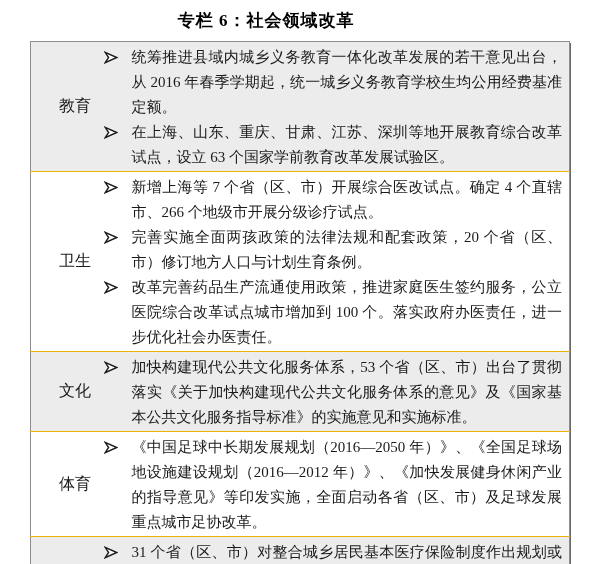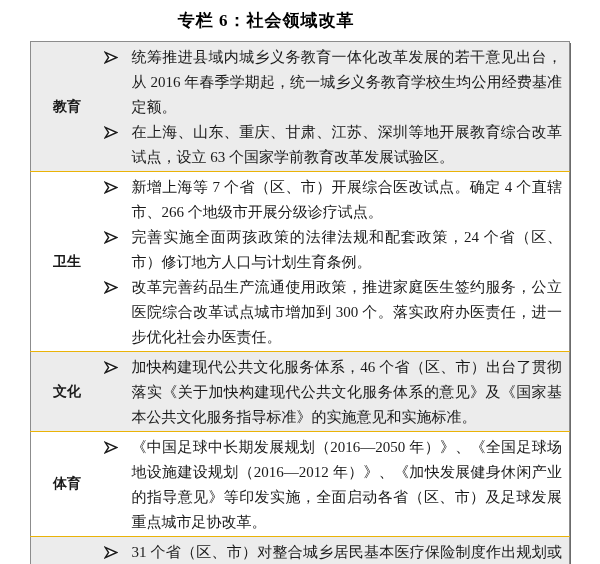--- a/index.html
+++ b/index.html
@@ -27,23 +27,23 @@
     border-collapse: collapse;
     border: 1px solid #8c8c8c;
     box-shadow: 1px 2px 0 #6b6b6b;
     table-layout: fixed;
   }
   tr.cat-row td { border-top: 1px solid #eab308; }
   tr.cat-row:first-child td { border-top: none; }
   td.label-cell {
     width: 70px;
     vertical-align: middle;
-    font-weight: bold;
-    font-size: 14px;
-    padding-left: 22px;
+    font-weight: normal;
+    font-size: 16px;
+    padding-left: 28px;
     white-space: nowrap;
   }
   td.content-cell { padding: 3px 7px 1px 0; vertical-align: middle; }
   .bullet-item {
     display: flex;
     align-items: flex-start;
     font-size: 15px;
     line-height: 25px;
     text-align: justify;
   }
@@ -96,44 +96,44 @@
     </span>
     <span class="item-text">新增上海等 7 个省（区、市）开展综合医改试点。确定 4 个直辖市、266 个地级市开展分级诊疗试点。</span>
   </div>
 
   <div class="bullet-item">
     <span class="bullet">
       <svg width="14" height="13" viewBox="0 0 14 13" aria-hidden="true">
         <path d="M1.2 1.4 L12.8 6.5 L1.2 11.6 L4.6 6.5 Z" fill="#ffffff" stroke="#1a1a1a" stroke-width="1.4" stroke-linejoin="miter"></path>
       </svg>
     </span>
-    <span class="item-text">完善实施全面两孩政策的法律法规和配套政策，24 个省（区、市）修订地方人口与计划生育条例。</span>
+    <span class="item-text">完善实施全面两孩政策的法律法规和配套政策，20 个省（区、市）修订地方人口与计划生育条例。</span>
   </div>
 
   <div class="bullet-item">
     <span class="bullet">
       <svg width="14" height="13" viewBox="0 0 14 13" aria-hidden="true">
         <path d="M1.2 1.4 L12.8 6.5 L1.2 11.6 L4.6 6.5 Z" fill="#ffffff" stroke="#1a1a1a" stroke-width="1.4" stroke-linejoin="miter"></path>
       </svg>
     </span>
-    <span class="item-text">改革完善药品生产流通使用政策，推进家庭医生签约服务，公立医院综合改革试点城市增加到 300 个。落实政府办医责任，进一步优化社会办医责任。</span>
+    <span class="item-text">改革完善药品生产流通使用政策，推进家庭医生签约服务，公立医院综合改革试点城市增加到 100 个。落实政府办医责任，进一步优化社会办医责任。</span>
   </div>
 </td>
   </tr>
 
   <tr class="cat-row" style="background: rgb(236, 236, 236);">
     <td class="label-cell">文化</td>
     <td class="content-cell">
   <div class="bullet-item">
     <span class="bullet">
       <svg width="14" height="13" viewBox="0 0 14 13" aria-hidden="true">
         <path d="M1.2 1.4 L12.8 6.5 L1.2 11.6 L4.6 6.5 Z" fill="#ffffff" stroke="#1a1a1a" stroke-width="1.4" stroke-linejoin="miter"></path>
       </svg>
     </span>
-    <span class="item-text">加快构建现代公共文化服务体系，46 个省（区、市）出台了贯彻落实《关于加快构建现代公共文化服务体系的意见》及《国家基本公共文化服务指导标准》的实施意见和实施标准。</span>
+    <span class="item-text">加快构建现代公共文化服务体系，53 个省（区、市）出台了贯彻落实《关于加快构建现代公共文化服务体系的意见》及《国家基本公共文化服务指导标准》的实施意见和实施标准。</span>
   </div>
 </td>
   </tr>
 
   <tr class="cat-row" style="background: rgb(255, 255, 255);">
     <td class="label-cell">体育</td>
     <td class="content-cell">
   <div class="bullet-item">
     <span class="bullet">
       <svg width="14" height="13" viewBox="0 0 14 13" aria-hidden="true">

